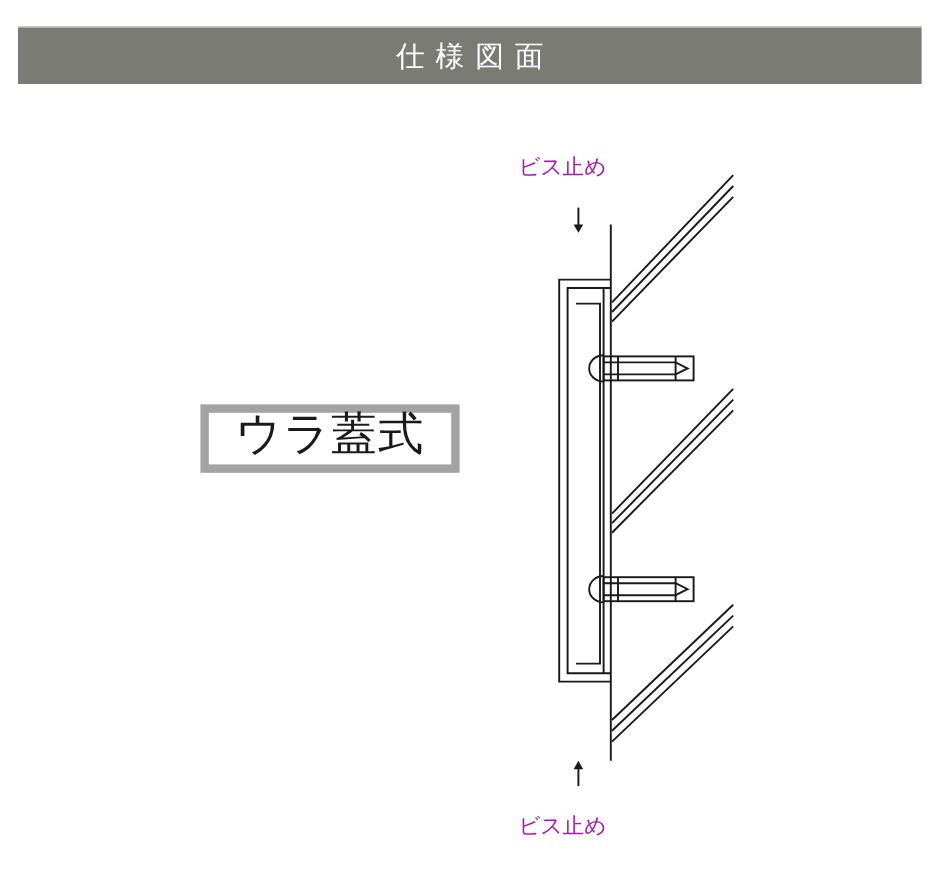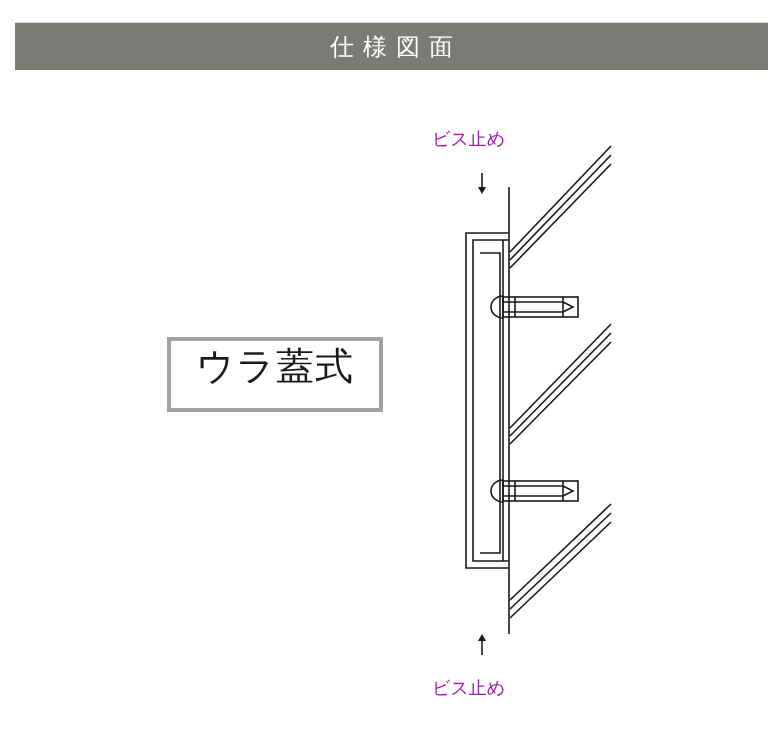--- a/index.html
+++ b/index.html
@@ -3,23 +3,23 @@
 <meta charset="utf-8">
 <style>
   html, body { margin:0; padding:0; background:#ffffff; }
   body { width:780px; height:739px; position:relative; overflow:hidden;
          font-family: "DejaVu Sans", "Liberation Sans", sans-serif; }
   .header-bar { position:absolute; left:15px; top:22px; width:753px; height:48px;
                 background:#7b7b76; border-top:1px solid #d8d8d4; box-sizing:border-box;
                 display:flex; align-items:center; justify-content:center; }
   .header-title { color:#ffffff; font-size:24px; letter-spacing:9px; padding-left:9px;
                   font-weight:300; }
-  .type-box { position:absolute; left:167px; top:337px; width:216px; height:75px;
-              border:4px solid #a3a3a3; box-sizing:border-box; background:#fff;
-              display:flex; align-items:flex-start; justify-content:center; }
+  .type-box { position:absolute; left:167px; top:337px; width:216px; height:57px;
+              border:7px solid #a3a3a3; box-sizing:border-box; background:#fff;
+              display:flex; align-items:flex-end; justify-content:center; }
   .type-label { font-size:38px; color:#1a1a1a; letter-spacing:1px; }
   .screw-label { position:absolute; font-size:18px; color:#a21caf; letter-spacing:0px; }
   .screw-label.top { left:432px; top:127px; }
   .screw-label.bottom { left:432px; top:676px; }
   svg.drawing { position:absolute; left:0; top:0; }
 </style>
 </head>
 <body>
 
 <div class="header-bar">

